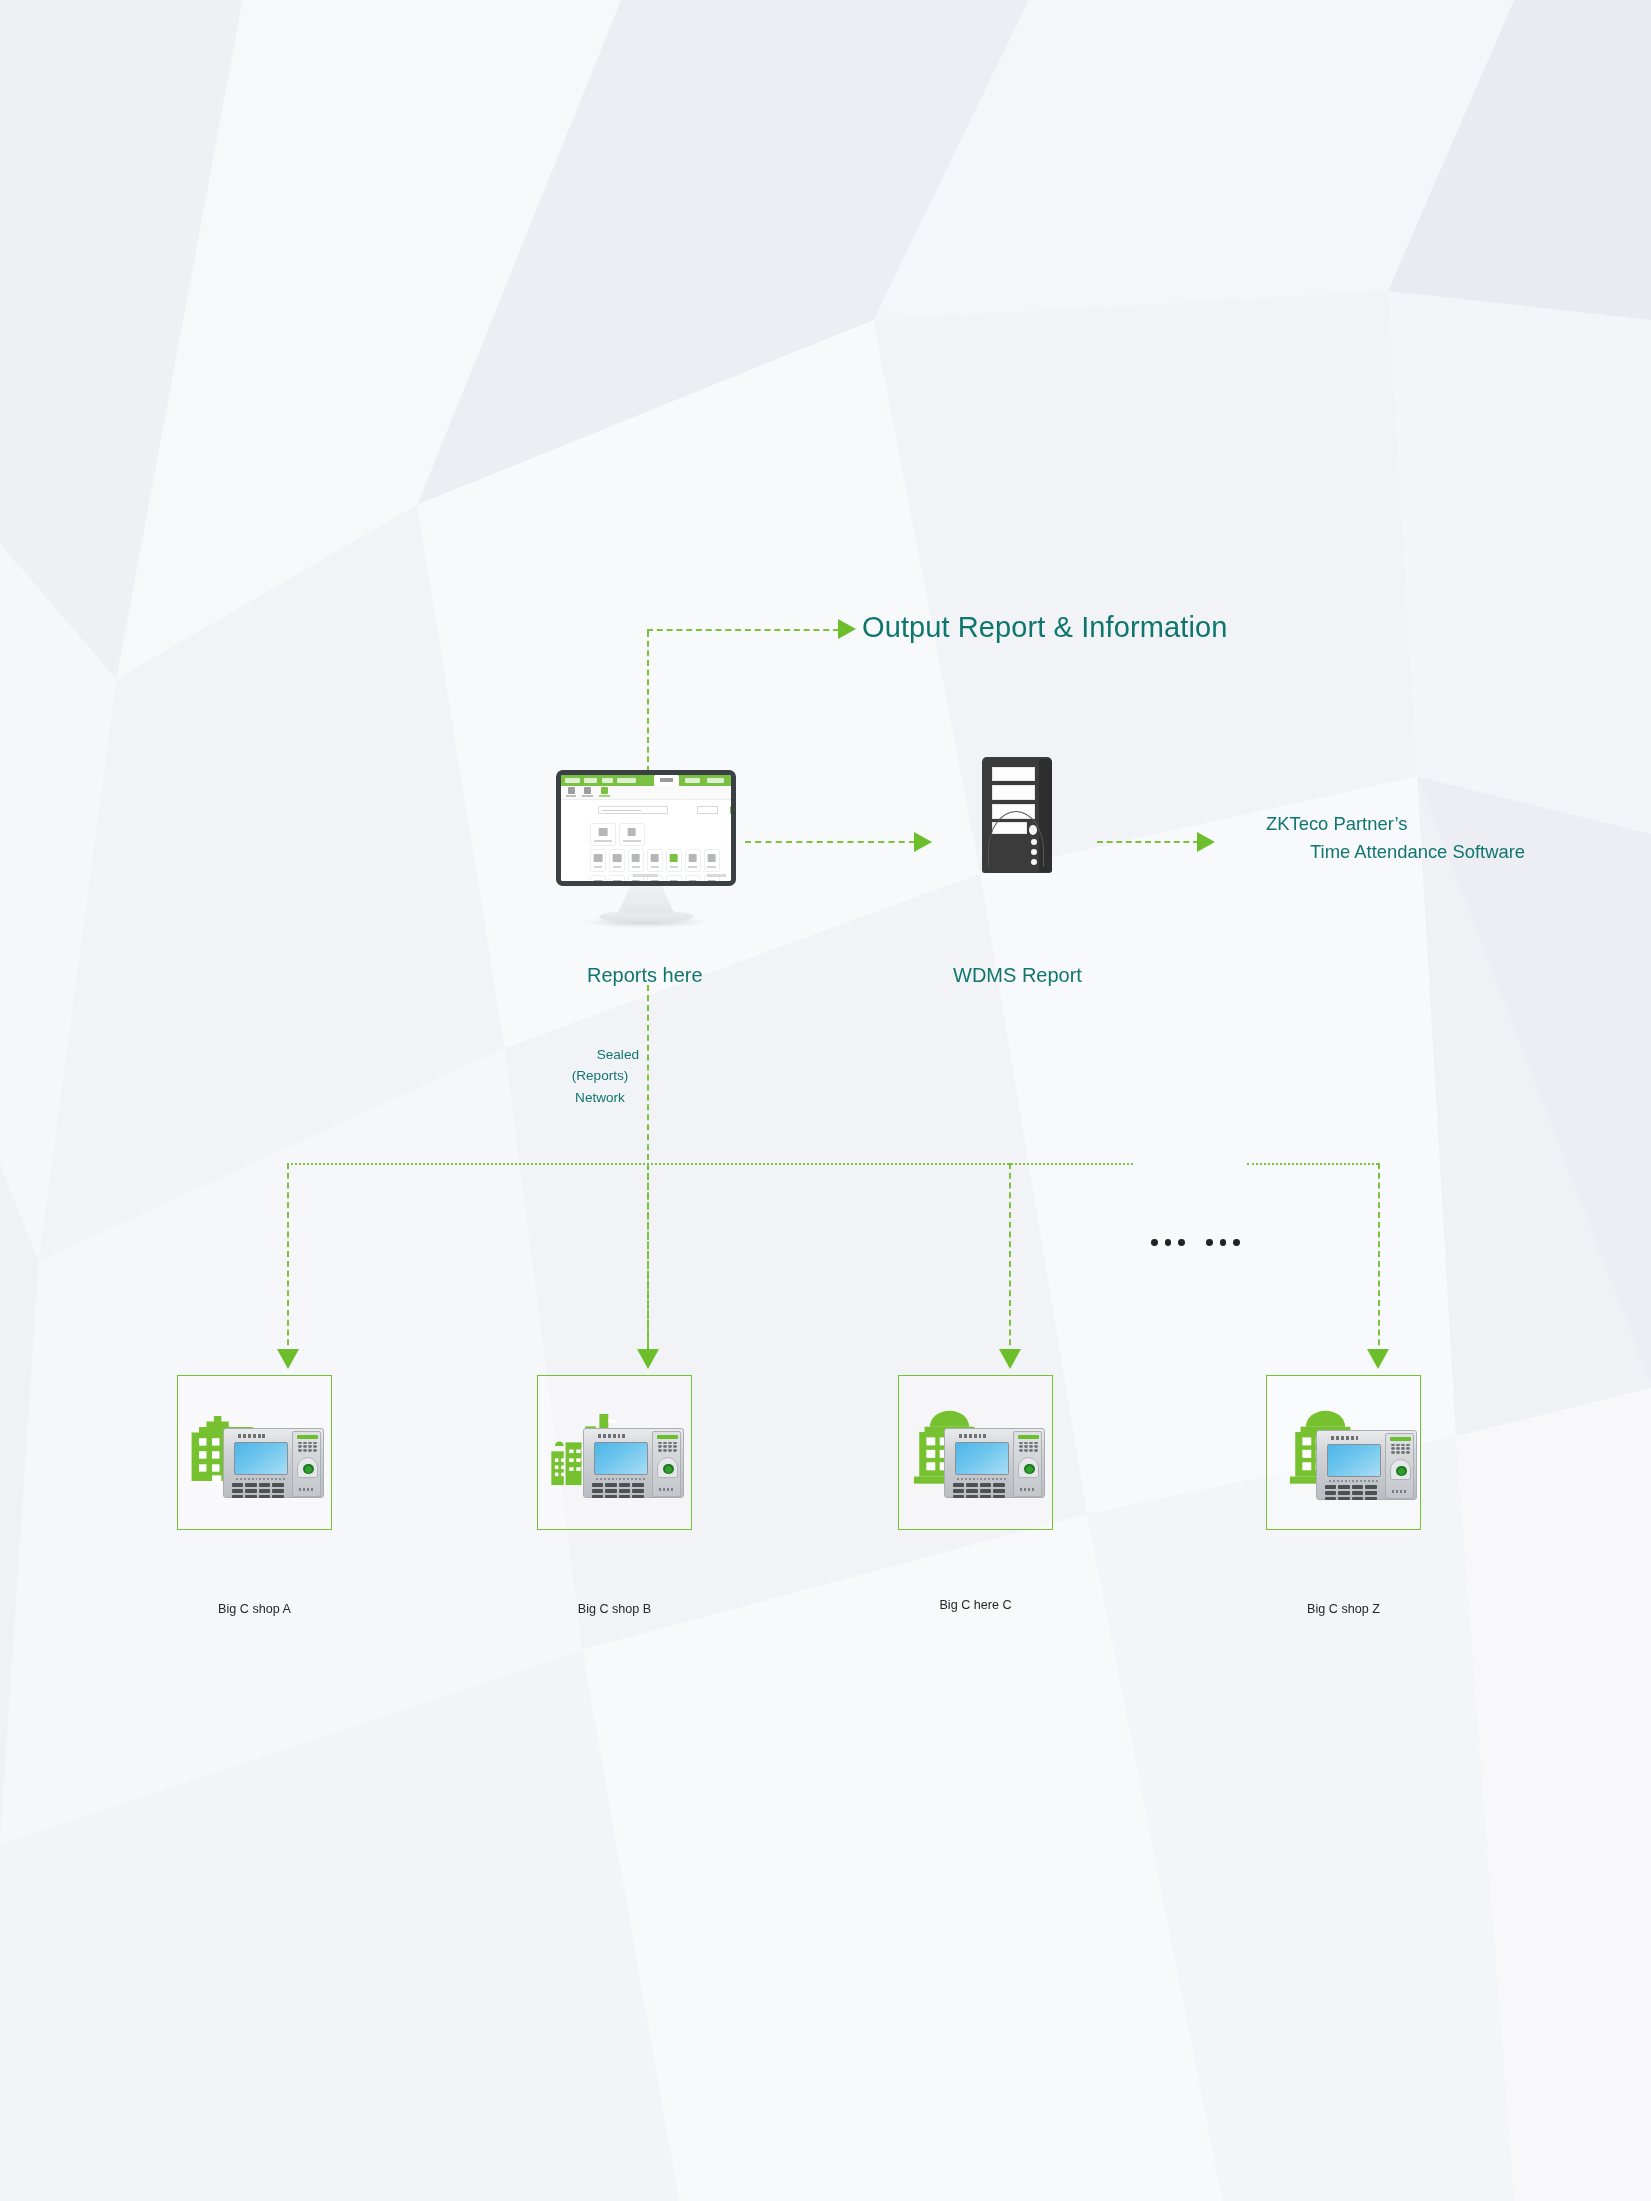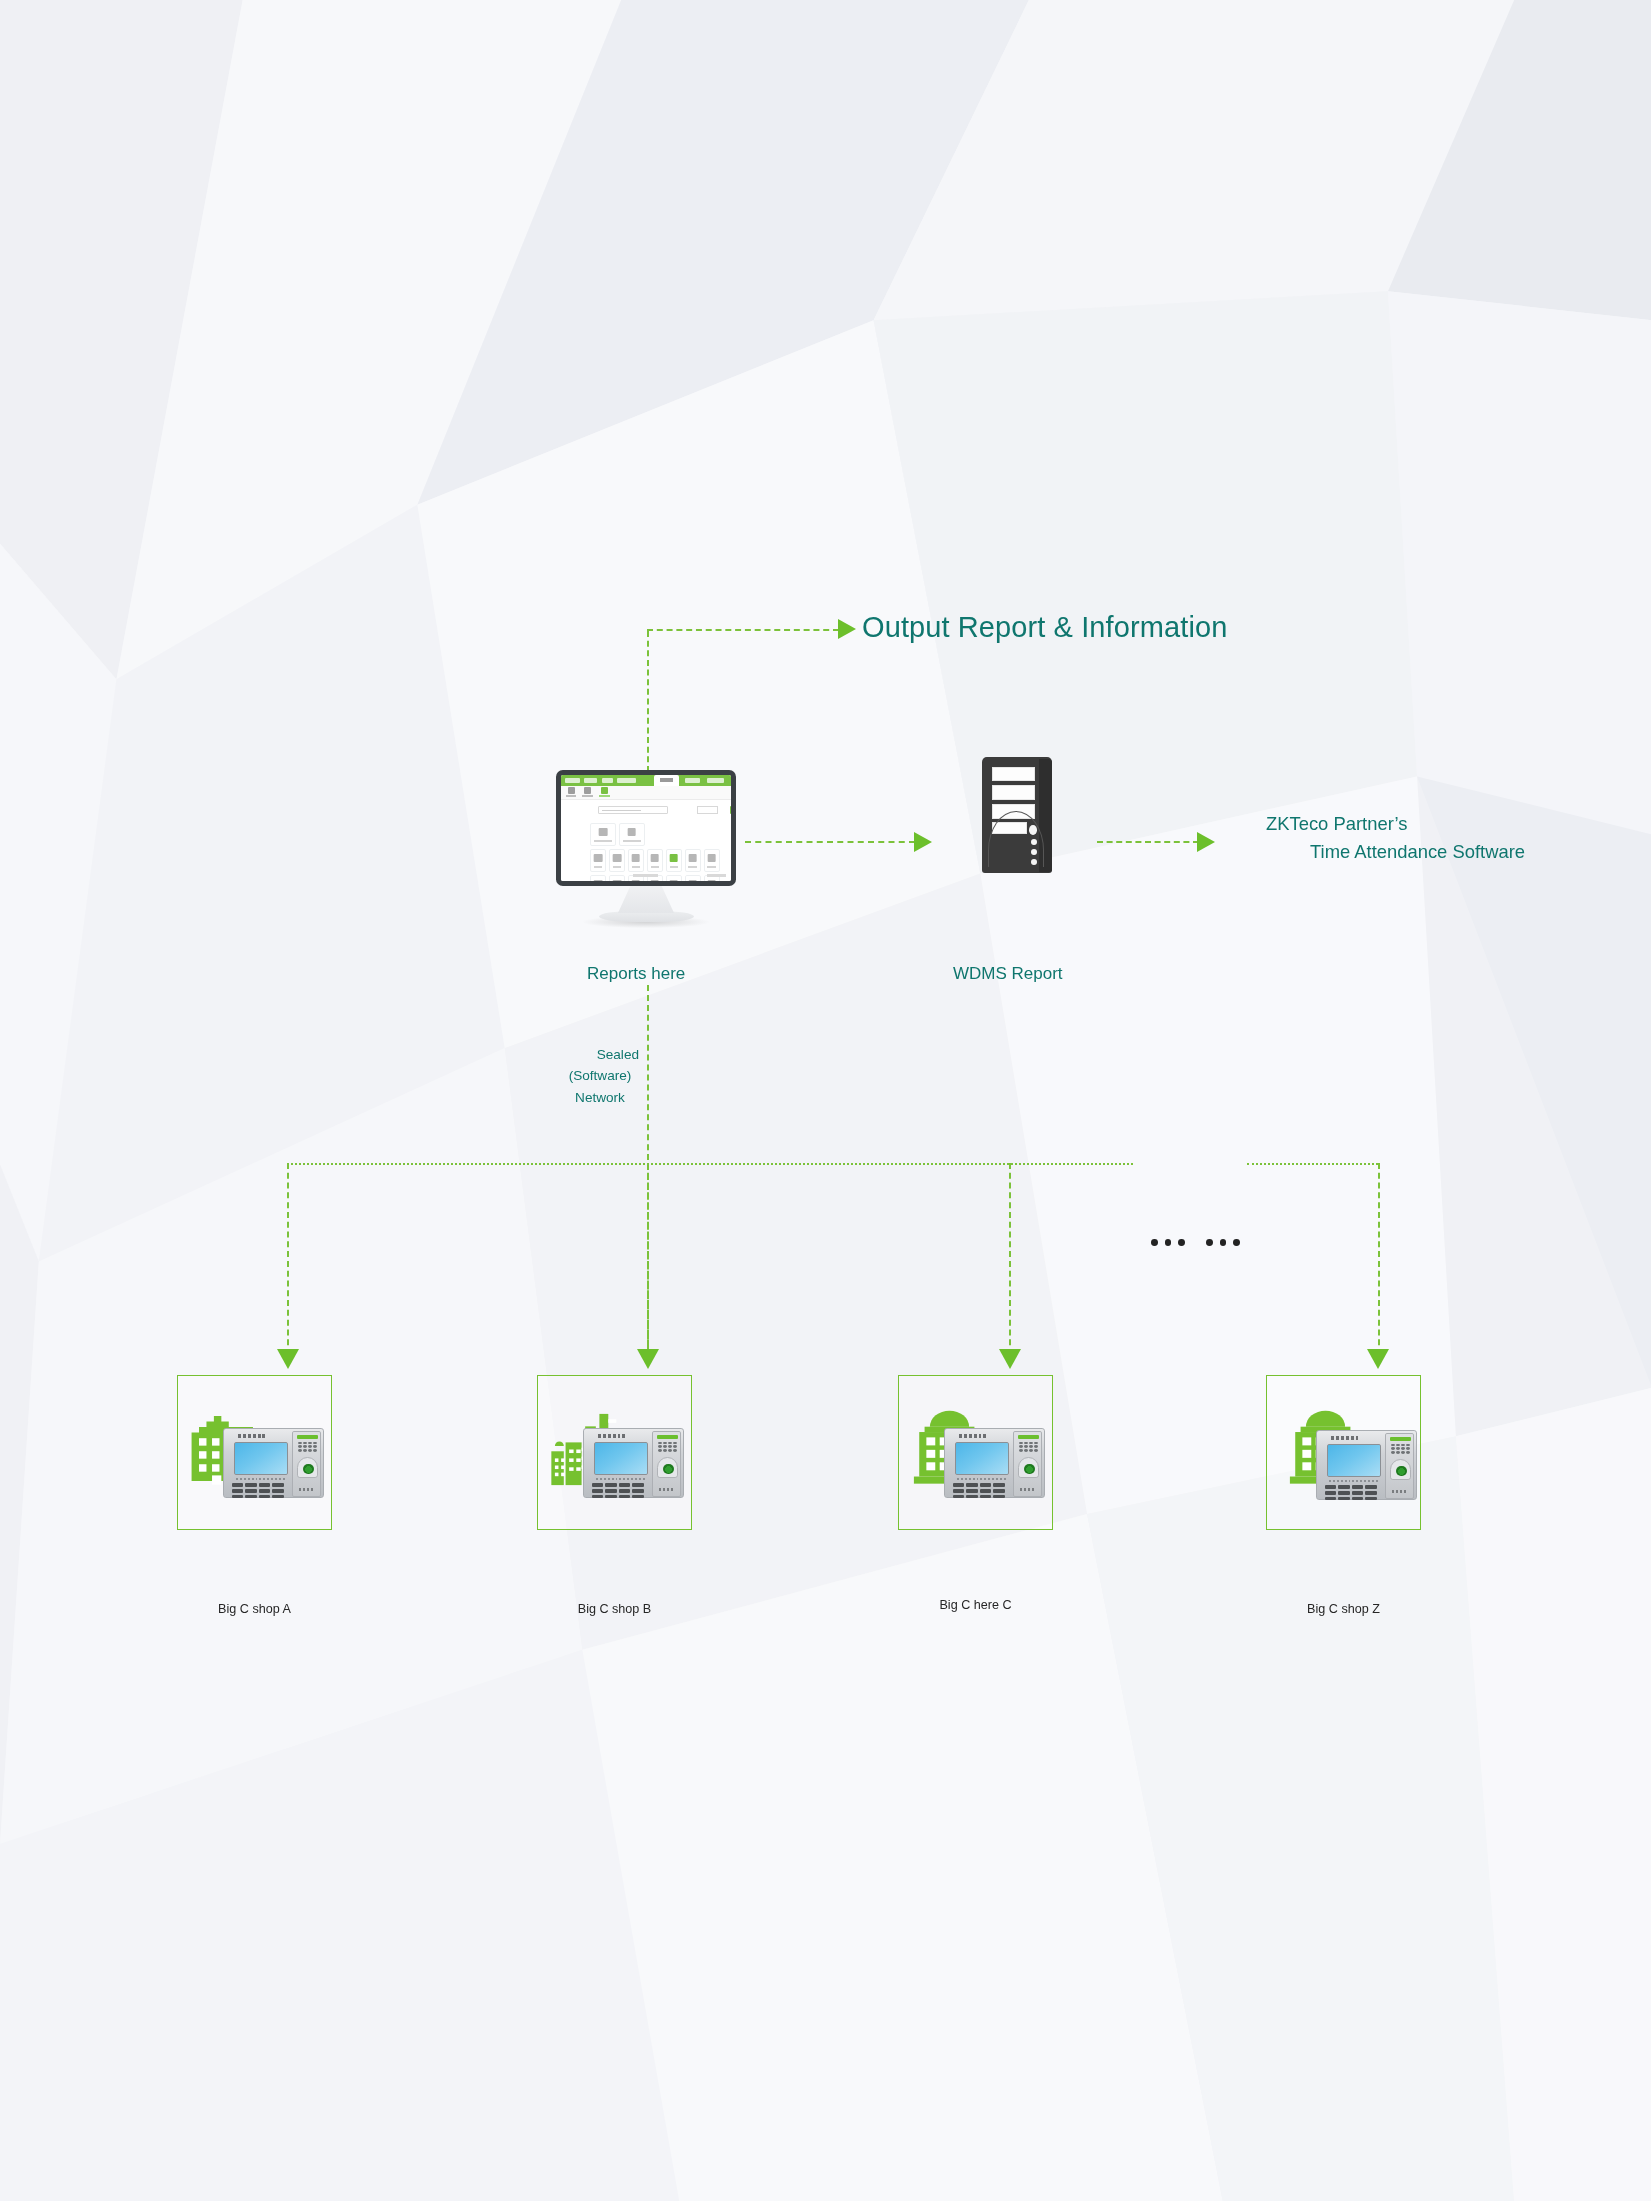--- a/index.html
+++ b/index.html
@@ -17,21 +17,21 @@
   #bg-poly { position: absolute; inset: 0; width: 1652px; height: 2202px; }
 
   
   .lbl {
     position: absolute;
     color: #0f766e;
     white-space: pre;
     line-height: 1.28;
   }
   .lbl-xl  { font-size: 29px; font-weight: 400; letter-spacing: 0.1px; }
-  .lbl-lg  { font-size: 17px; font-weight: 400; }
+  .lbl-lg  { font-size: 20px; font-weight: 400; }
   .lbl-md  { font-size: 18.4px; font-weight: 400; margin-left: 36px; }
   .lbl-sm  { font-size: 13.6px; font-weight: 400; text-align: center; }
   .lbl-xs  { font-size: 12.6px; font-weight: 400; text-align: center; color:#262626;}
 
   
   .dash-h {
     position: absolute; height: 0;
     border-top: 2.4px dashed #7cc23a;
   }
   .dash-v {
@@ -374,21 +374,21 @@
 
   <div class="dash-h" style="left:1097px; top:841px; width:102px;"></div>
   <div class="arrow-r" style="left:1197px; top:832px;"></div>
 
   <div class="lbl lbl-md" style="left:1230px; top:812px;">ZKTeco Partner’s</div>
   <div class="lbl lbl-md" style="left:1274px; top:840px;">Time Attendance Software</div>
 
   <div class="dash-v" style="left:647px; top:985px; height:374px;"></div>
 
   <div class="lbl lbl-sm" style="left:561px; top:1046px; width:78px;text-align:right;">Sealed</div>
-  <div class="lbl lbl-sm" style="left:561px; top:1067px; width:78px;">(Software)</div>
+  <div class="lbl lbl-sm" style="left:561px; top:1067px; width:78px;">(Reports)</div>
   <div class="lbl lbl-sm" style="left:561px; top:1089px; width:78px;">Network</div>
 
   <div class="dot-h" style="left:287px; top:1163px; width:846px;"></div>
   <div class="dot-h" style="left:1247px; top:1163px; width:131px;"></div>
 
   <div class="dash-v" style="left:287px; top:1163px; height:192px;"></div>
   <div class="arrow-d" style="left:277px; top:1349px;"></div>
 
   <div class="dash-v" style="left:647px; top:1163px; height:192px;"></div>
   <div class="arrow-d" style="left:637px; top:1349px;"></div>

